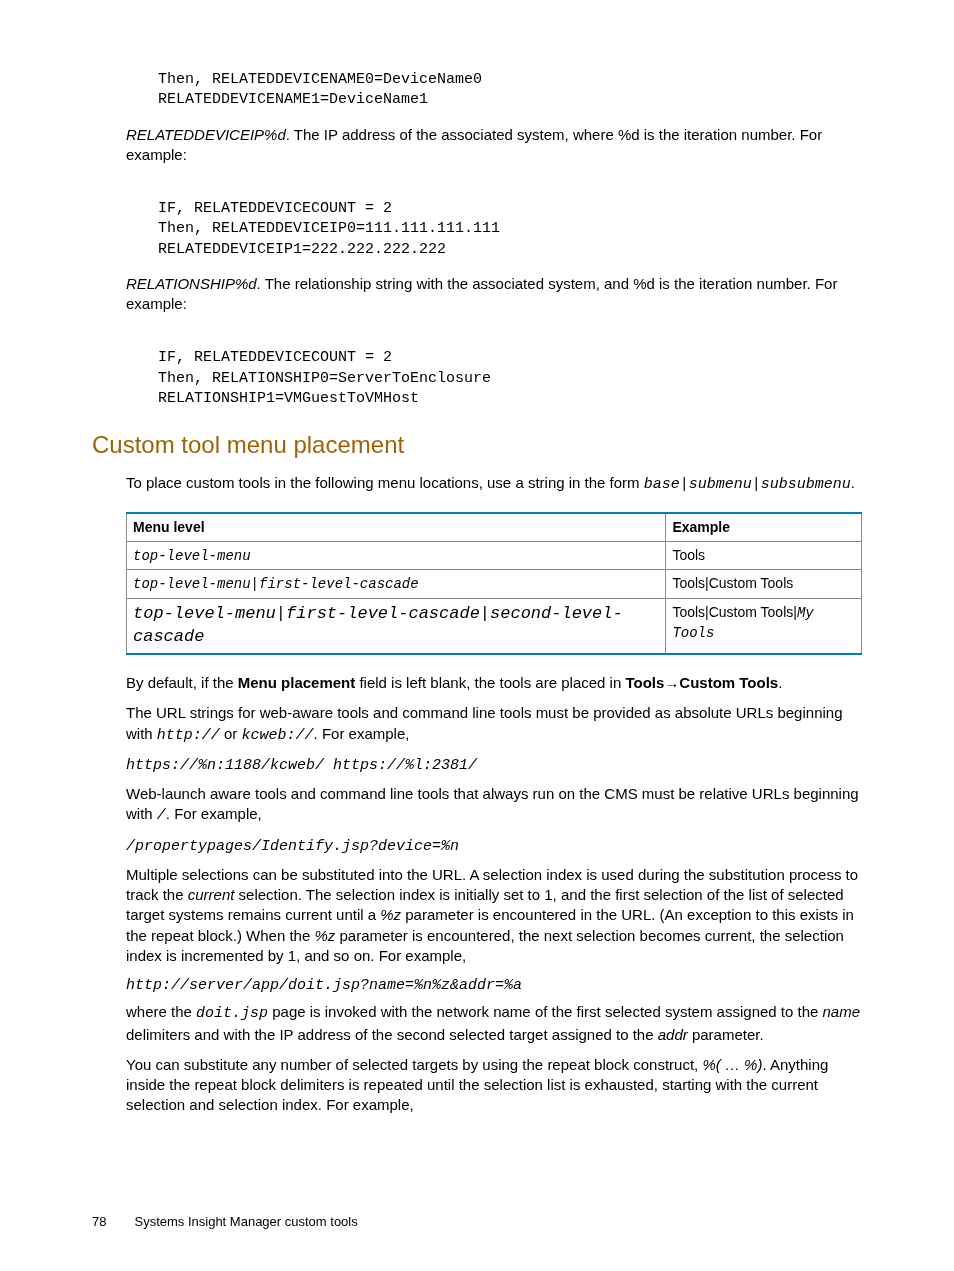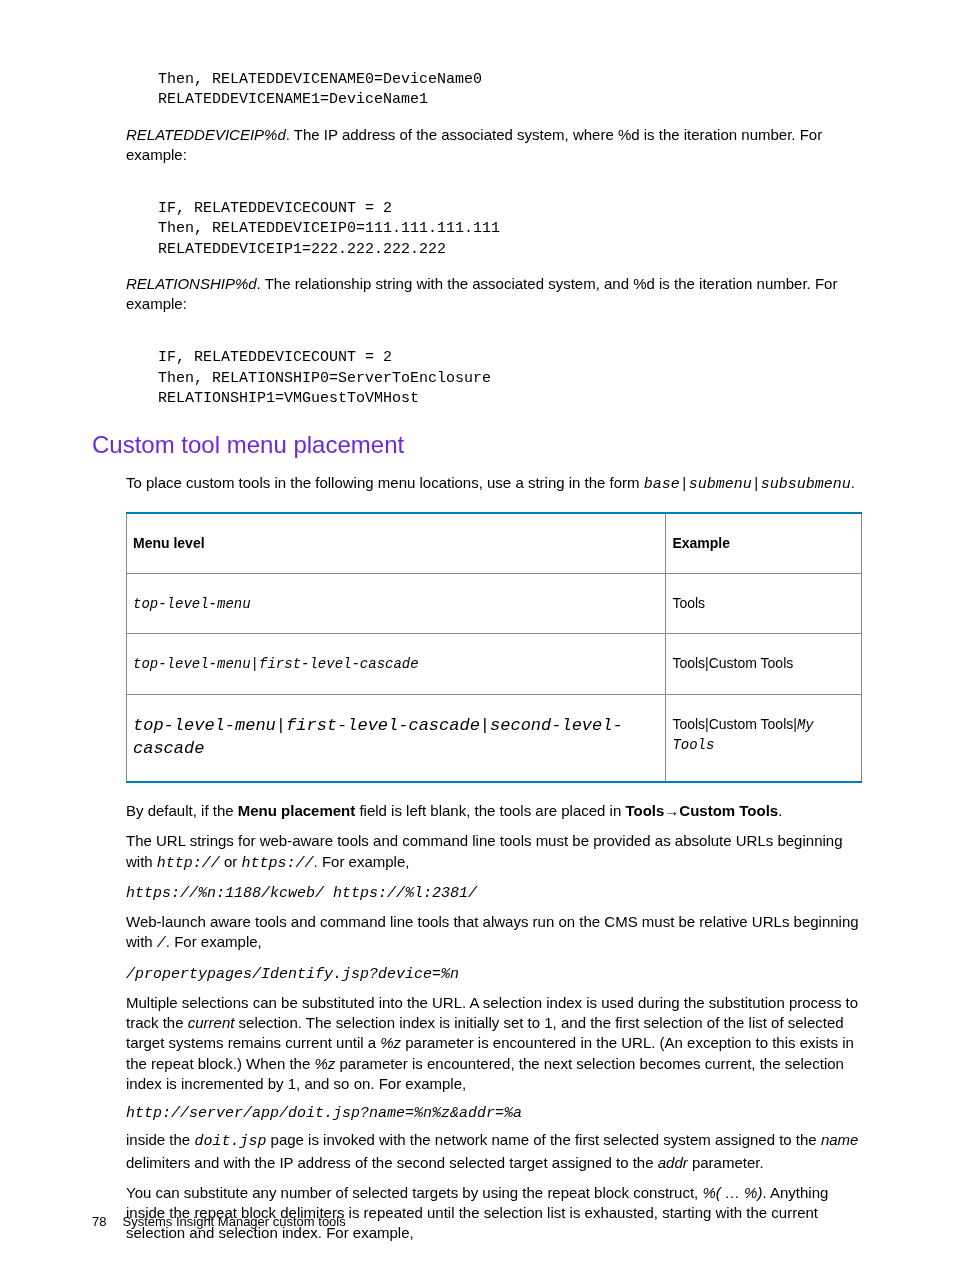--- a/index.html
+++ b/index.html
@@ -20,34 +20,34 @@
   }
   .inline-code {
     font-family: "Courier New", Courier, monospace;
     font-style: italic;
   }
   .italic { font-style: italic; }
   .body-block { margin-left: 34px; }
   h2 {
     font-family: Arial, Helvetica, sans-serif;
     font-weight: 300;
-    color: #6d28d9;
+    color: #a16207;
     font-size: 24px;
     margin: 20px 0 12px -34px;
   }
   p { margin: 6px 0 10px 0; }
   table {
     border-collapse: collapse;
     width: 100%;
     margin: 16px 0 18px 0;
     font-size: 14px;
   }
   th, td {
     border: 1px solid #888;
-    padding: 20px 6px;
+    padding: 4px 6px;
     text-align: left;
     vertical-align: top;
   }
   th {
     font-weight: bold;
     border-top: 2px solid #007cc0;
   }
   tbody tr:last-child td {
     border-bottom: 2px solid #007cc0;
   }
@@ -56,21 +56,21 @@
     font-size: 17px;
     font-style: italic;
     text-align: right;
   }
   .footer {
     position: absolute;
     left: 92px;
     bottom: 40px;
     font-size: 13px;
     display: flex;
-    gap: 16px;
+    gap: 28px;
     align-items: baseline;
   }
   .pageno { font-size: 13px; }
   .bold { font-weight: bold; }
 </style>
 </head>
 <body>
 
 <div class="body-block">
 
@@ -122,39 +122,39 @@
   </tbody>
 </table>
 
 
 <p>
   <span>By default, if the </span><span class="bold">Menu placement</span><span> field is left blank, the tools are placed in </span><span class="bold">Tools</span><span>→</span><span class="bold">Custom Tools</span><span>.</span>
 </p>
 
 
 <p>
-  <span>The URL strings for web-aware tools and command line tools must be provided as absolute URLs beginning with </span><span class="inline-code">http://</span><span> or </span><span class="inline-code">https://</span><span>. For example,</span>
+  <span>The URL strings for web-aware tools and command line tools must be provided as absolute URLs beginning with </span><span class="inline-code">http://</span><span> or </span><span class="inline-code">kcweb://</span><span>. For example,</span>
 </p>
 
 <p class="inline-code" style="margin:8px 0">https://%n:1188/kcweb/ https://%l:2381/</p>
 
 <p>
   <span>Web-launch aware tools and command line tools that always run on the CMS must be relative URLs beginning with </span><span class="inline-code">/</span><span>. For example,</span>
 </p>
 
 <p class="inline-code" style="margin:8px 0">/propertypages/Identify.jsp?device=%n</p>
 
 <p>
   <span>Multiple selections can be substituted into the URL. A selection index is used during the substitution process to track the </span><span class="italic">current</span><span> selection. The selection index is initially set to 1, and the first selection of the list of selected target systems remains current until a </span><span class="italic">%z</span><span> parameter is encountered in the URL. (An exception to this exists in the repeat block.) When the </span><span class="italic">%z</span><span> parameter is encountered, the next selection becomes current, the selection index is incremented by 1, and so on. For example,</span>
 </p>
 
 <p class="inline-code" style="margin:4px 0">http://server/app/doit.jsp?name=%n%z&amp;addr=%a</p>
 
 <p>
-  <span>inside the </span><span class="inline-code italic">doit.jsp</span><span> page is invoked with the network name of the first selected system assigned to the </span><span class="italic">name</span><span> delimiters and with the IP address of the second selected target assigned to the </span><span class="italic">addr</span><span> parameter.</span>
+  <span>where the </span><span class="inline-code italic">doit.jsp</span><span> page is invoked with the network name of the first selected system assigned to the </span><span class="italic">name</span><span> delimiters and with the IP address of the second selected target assigned to the </span><span class="italic">addr</span><span> parameter.</span>
 </p>
 
 <p>
   <span>You can substitute any number of selected targets by using the repeat block construct, </span><span class="italic">%( … %)</span><span>. Anything inside the repeat block delimiters is repeated until the selection list is exhausted, starting with the current selection and selection index. For example,</span>
 </p>
 
 </div>
 
 <div class="footer">
   <span class="pageno">78</span>

